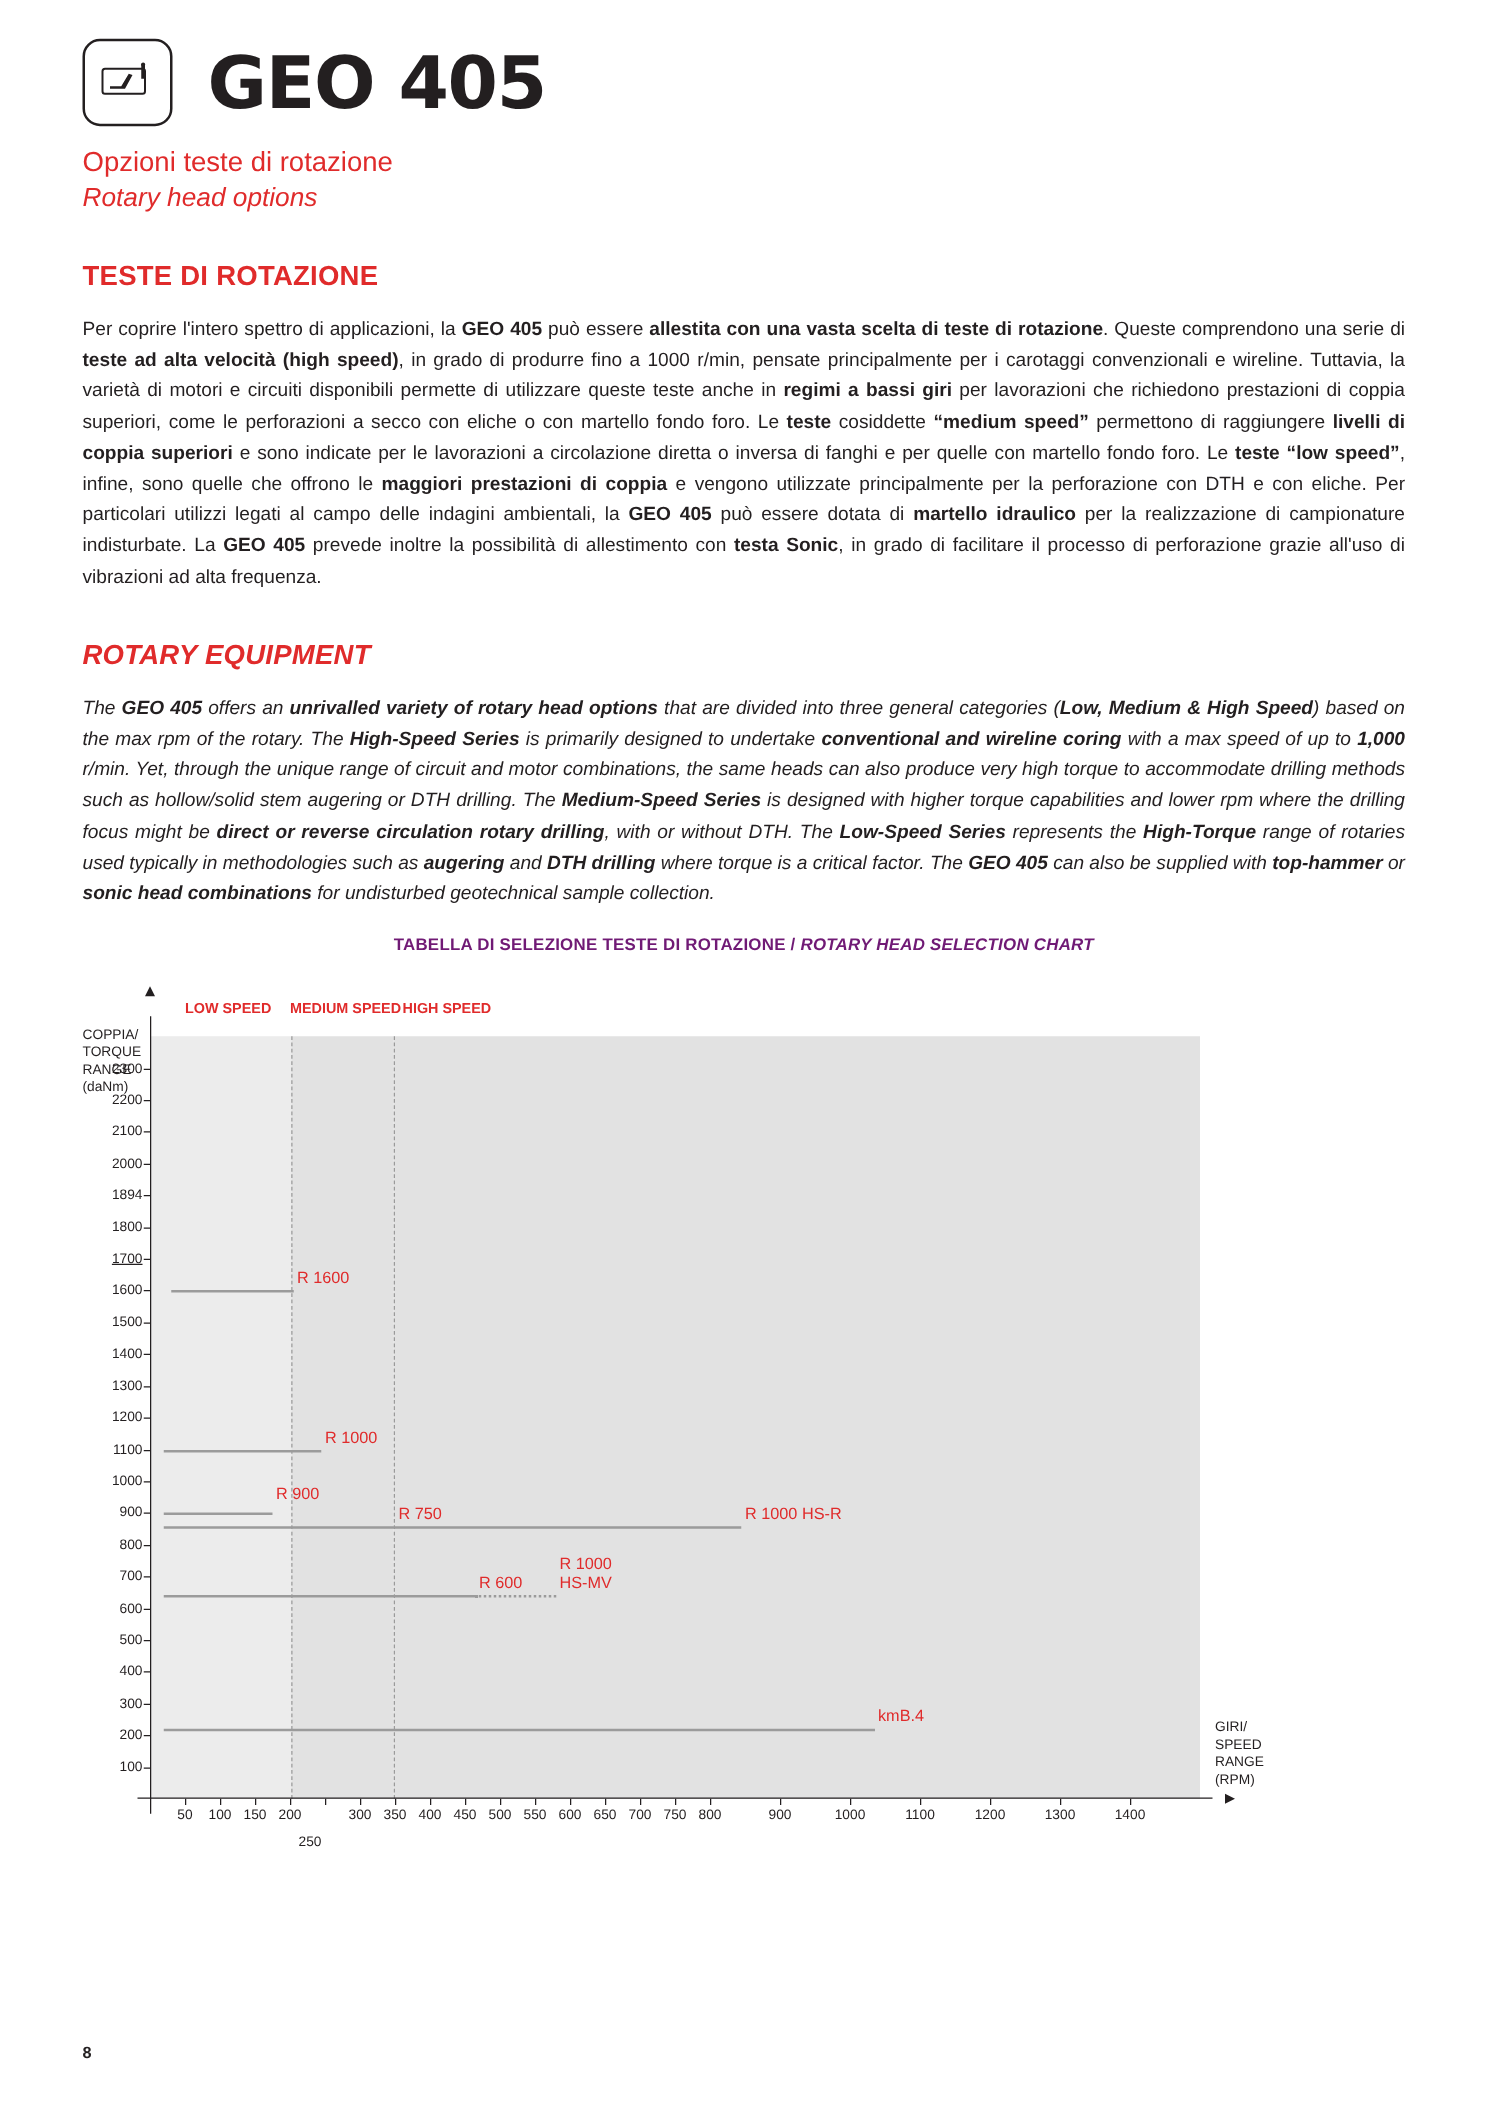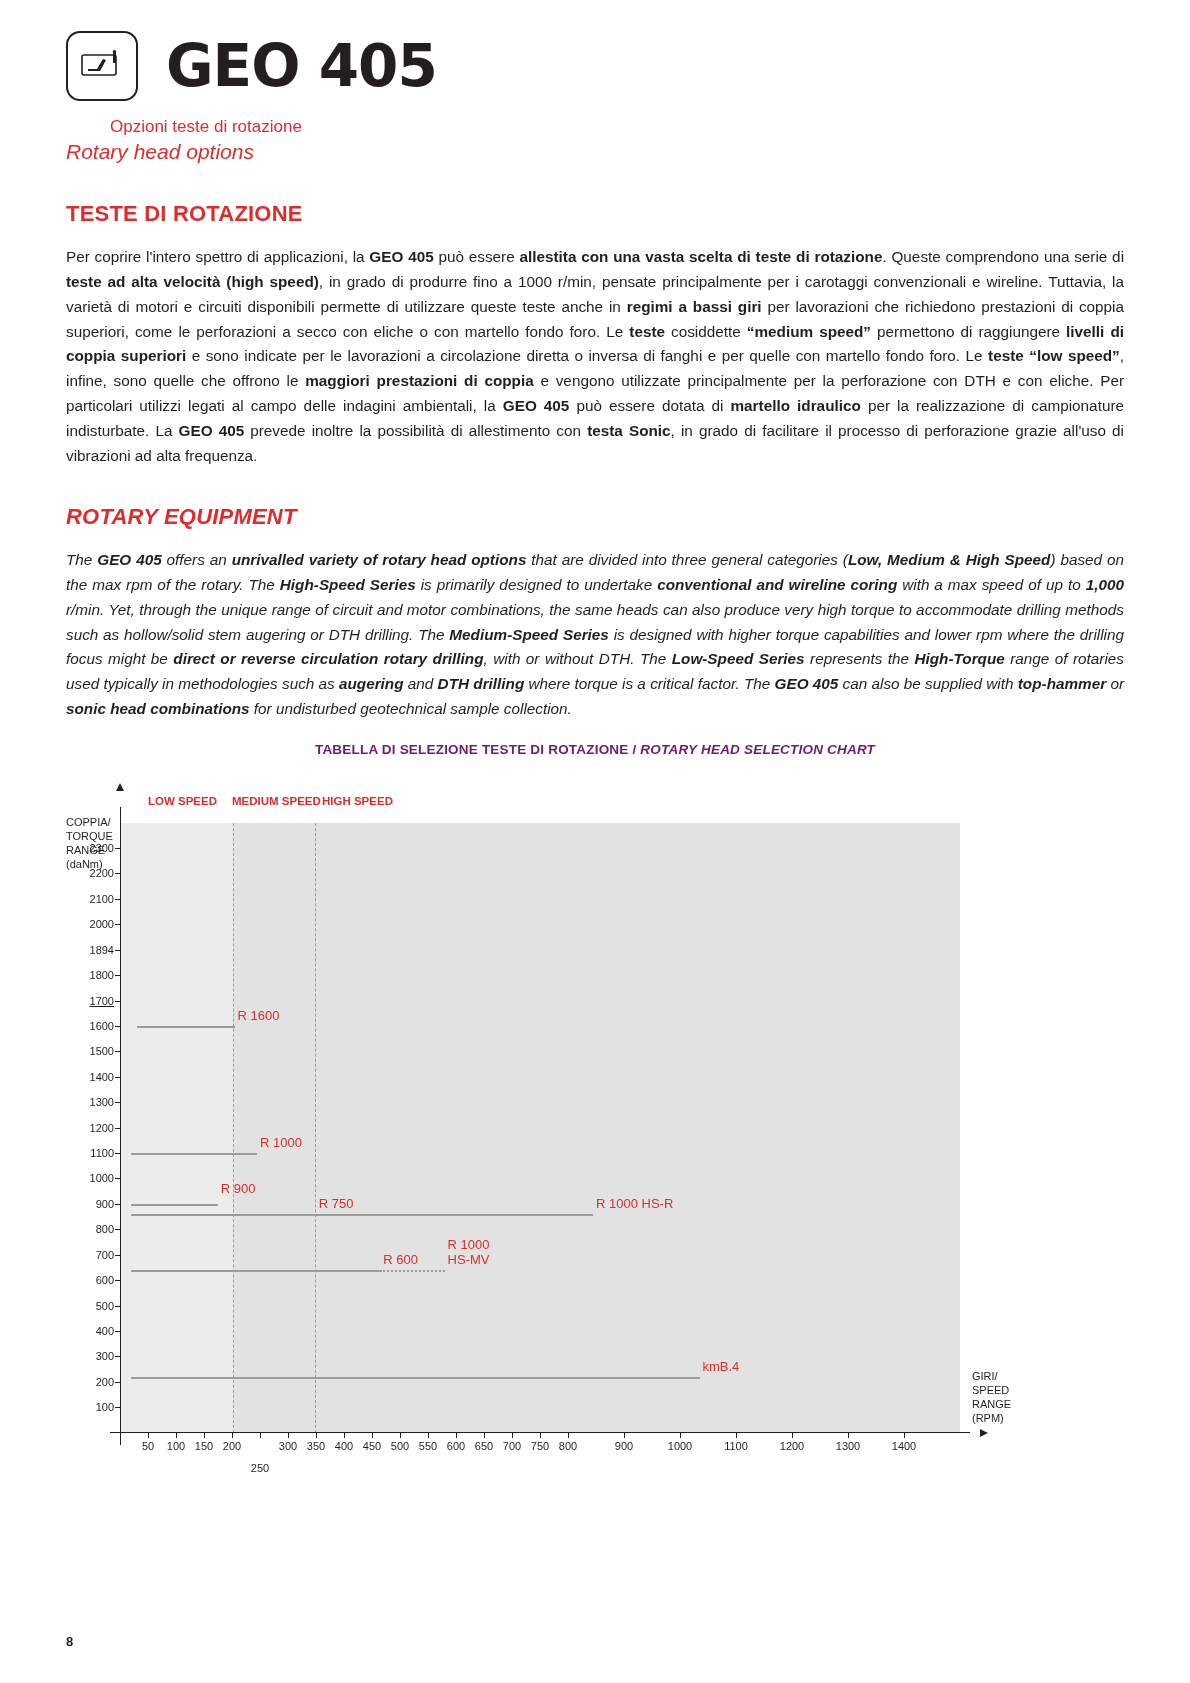--- a/index.html
+++ b/index.html
@@ -49,23 +49,22 @@
     font-family: "DejaVu Sans", sans-serif;
   }
 
   
   .subtitles {
     padding-left: 66px;
     margin-top: 6px;
   }
   .sub-it {
     color: #e02b2b;
-    font-size: 17px;
+    font-size: 22px;
     line-height: 1.3;
-    margin-left: 44px;
   }
   .sub-en {
     color: #e02b2b;
     font-size: 21px;
     font-style: italic;
     line-height: 1.3;
   }
 
   
   .section-title {
@@ -358,21 +357,21 @@
         <div class="ytick" style="top: 25.4167px;">2300</div>
         <div class="ytick-mark" style="top: 25.4167px;"></div>
         <div class="xtick" style="left: 28px;">50</div>
         <div class="xtick-mark" style="left: 28px;"></div>
         <div class="xtick" style="left: 56px;">100</div>
         <div class="xtick-mark" style="left: 56px;"></div>
         <div class="xtick" style="left: 84px;">150</div>
         <div class="xtick-mark" style="left: 84px;"></div>
         <div class="xtick" style="left: 112px;">200</div>
         <div class="xtick-mark" style="left: 112px;"></div>
-        <div class="xtick" style="left: 140px; margin-top: 29px;">250</div>
+        <div class="xtick" style="left: 128px; margin-top: 29px;">250</div>
         <div class="xtick-mark" style="left: 140px;"></div>
         <div class="xtick" style="left: 168px;">300</div>
         <div class="xtick-mark" style="left: 168px;"></div>
         <div class="xtick" style="left: 196px;">350</div>
         <div class="xtick-mark" style="left: 196px;"></div>
         <div class="xtick" style="left: 224px;">400</div>
         <div class="xtick-mark" style="left: 224px;"></div>
         <div class="xtick" style="left: 252px;">450</div>
         <div class="xtick-mark" style="left: 252px;"></div>
         <div class="xtick" style="left: 280px;">500</div>

